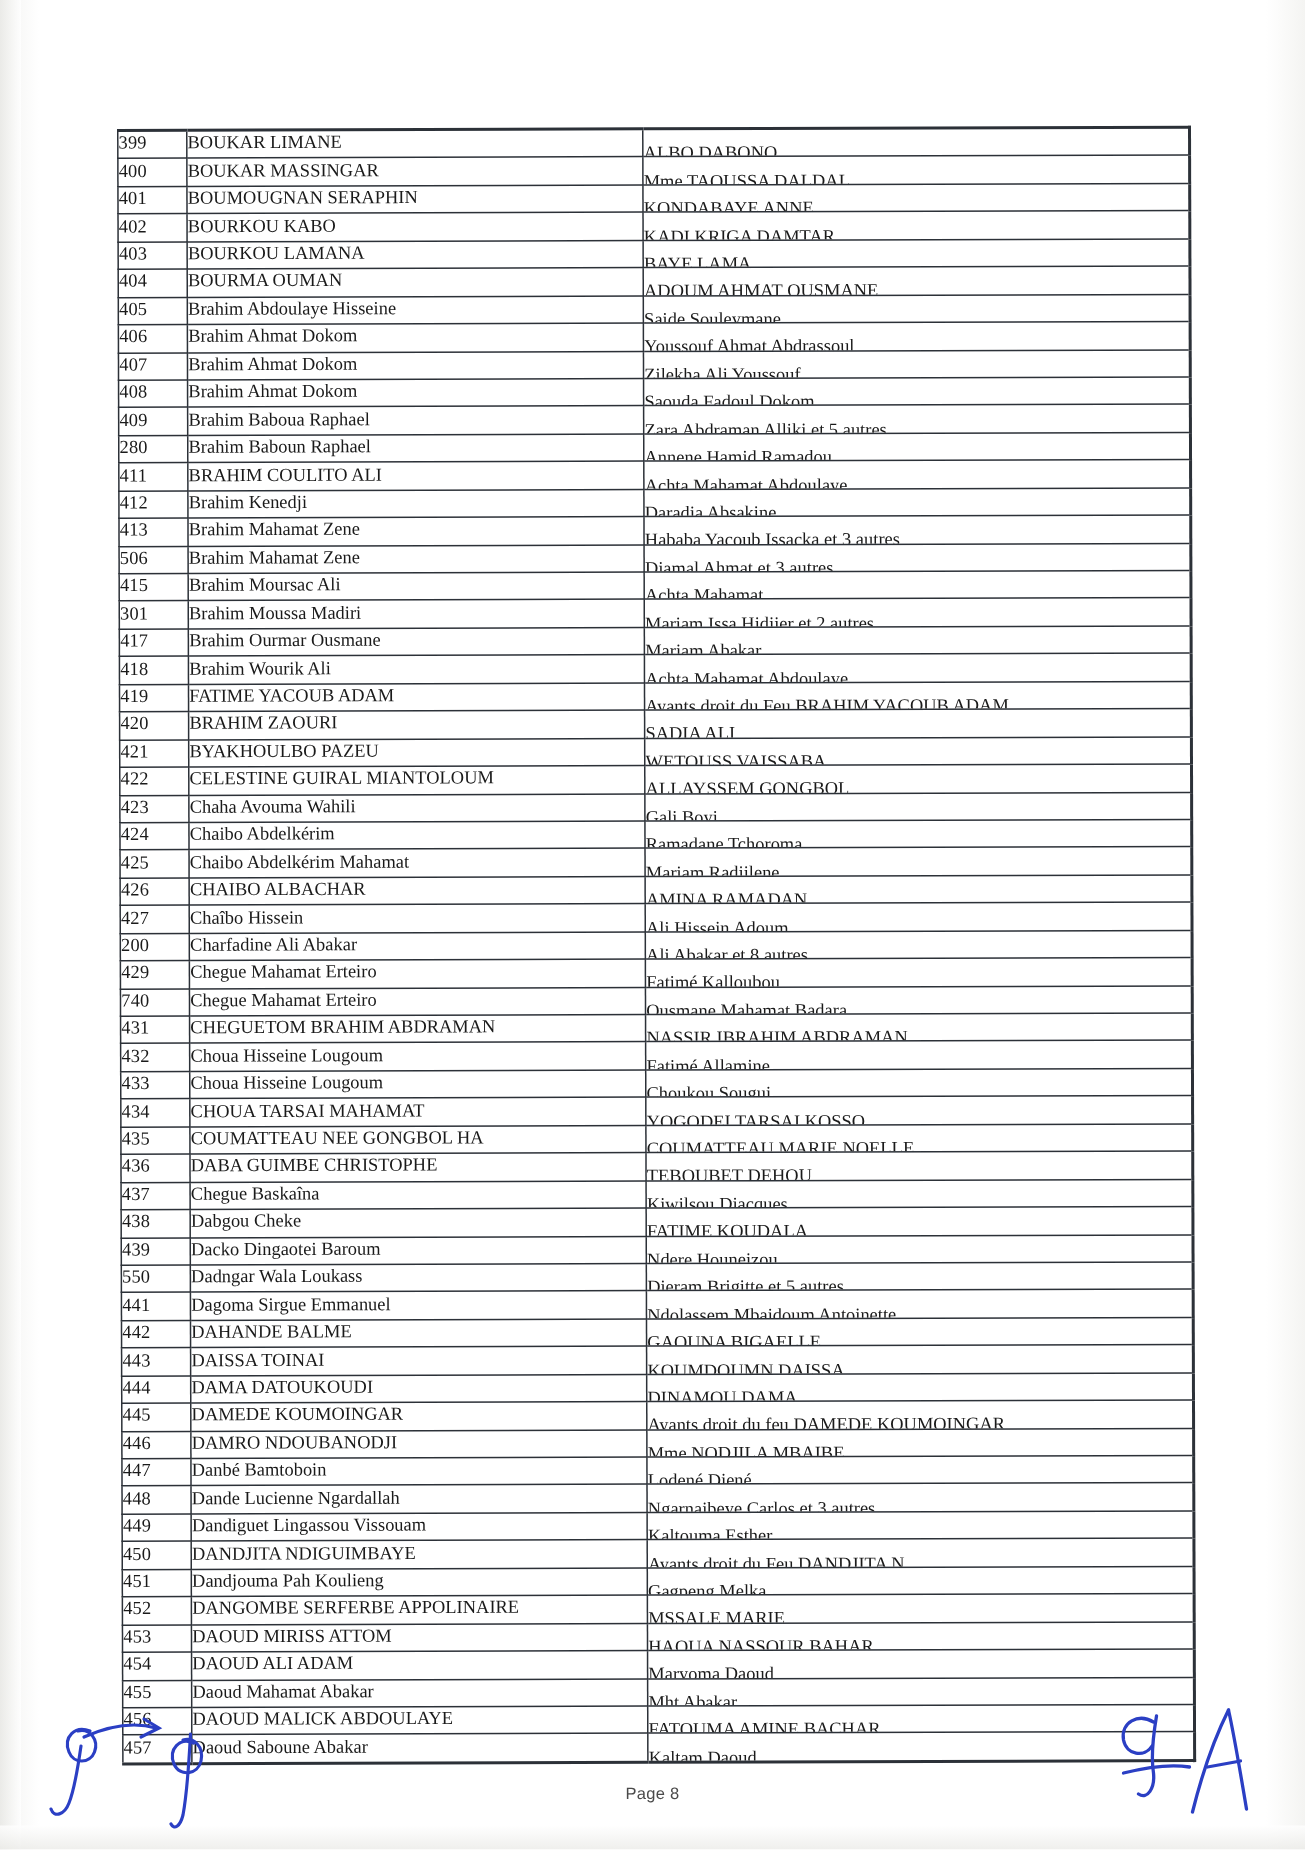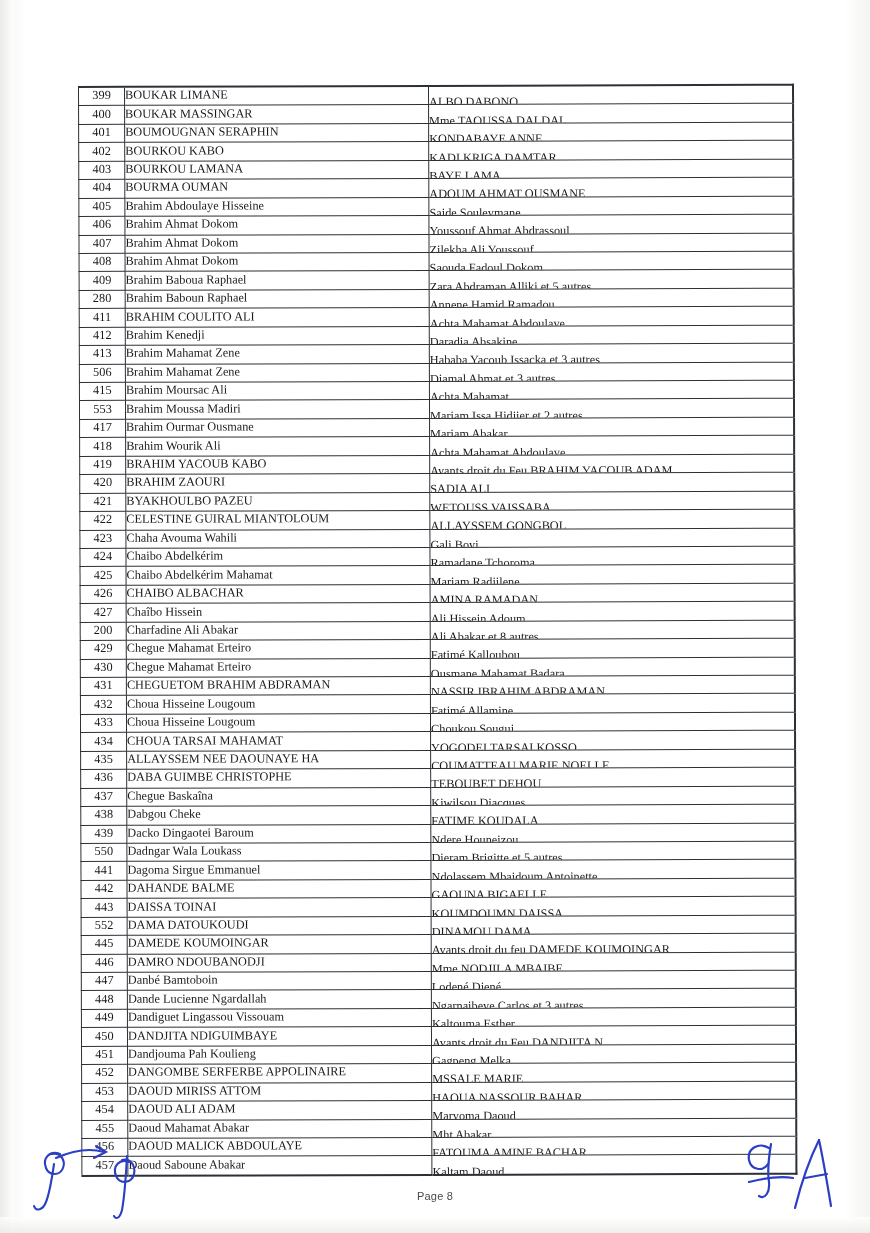--- a/index.html
+++ b/index.html
@@ -58,21 +58,20 @@
     border: 1px solid #2c3138;
     padding: 0;
     height: 17.45px;
     vertical-align: middle;
     font-size: 12.3px;
     line-height: 1.05;
     white-space: nowrap;
     overflow: hidden;
   }
   td.num {
-    text-align: center;
     font-size: 12.2px;
     letter-spacing: .1px;
     border-left: none;
     border-right-width: 2px;
   }
   td.name  { padding-left: 4px; }
   td.bene  { padding-left: 4px; border-left-width: 2px; }
 
   
   table.register tr:first-child td { border-top-width: 2px; }
@@ -312,21 +311,21 @@
             </td>
             <td class="name">
               <span class="name-inner">Brahim Moursac Ali</span>
             </td>
             <td class="bene">
               <span class="bene-inner">Achta Mahamat</span>
             </td>
           </tr>
           <tr>
             <td class="num">
-              <span class="num-inner">553</span>
+              <span class="num-inner">301</span>
             </td>
             <td class="name">
               <span class="name-inner">Brahim Moussa Madiri</span>
             </td>
             <td class="bene">
               <span class="bene-inner">Mariam Issa Hidjier et 2 autres</span>
             </td>
           </tr>
           <tr>
             <td class="num">
@@ -348,21 +347,21 @@
             </td>
             <td class="bene">
               <span class="bene-inner">Achta Mahamat Abdoulaye</span>
             </td>
           </tr>
           <tr>
             <td class="num">
               <span class="num-inner">419</span>
             </td>
             <td class="name">
-              <span class="name-inner">BRAHIM YACOUB KABO</span>
+              <span class="name-inner">FATIME YACOUB ADAM</span>
             </td>
             <td class="bene">
               <span class="bene-inner">Ayants droit du Feu BRAHIM YACOUB ADAM</span>
             </td>
           </tr>
           <tr>
             <td class="num">
               <span class="num-inner">420</span>
             </td>
             <td class="name">
@@ -466,21 +465,21 @@
             </td>
             <td class="name">
               <span class="name-inner">Chegue Mahamat Erteiro</span>
             </td>
             <td class="bene">
               <span class="bene-inner">Fatimé Kalloubou</span>
             </td>
           </tr>
           <tr>
             <td class="num">
-              <span class="num-inner">430</span>
+              <span class="num-inner">740</span>
             </td>
             <td class="name">
               <span class="name-inner">Chegue Mahamat Erteiro</span>
             </td>
             <td class="bene">
               <span class="bene-inner">Ousmane Mahamat Badara</span>
             </td>
           </tr>
           <tr>
             <td class="num">
@@ -524,21 +523,21 @@
             </td>
             <td class="bene">
               <span class="bene-inner">YOGODEI TARSAI KOSSO</span>
             </td>
           </tr>
           <tr>
             <td class="num">
               <span class="num-inner">435</span>
             </td>
             <td class="name">
-              <span class="name-inner">ALLAYSSEM NEE DAOUNAYE HA</span>
+              <span class="name-inner">COUMATTEAU NEE GONGBOL HA</span>
             </td>
             <td class="bene">
               <span class="bene-inner">COUMATTEAU MARIE NOELLE</span>
             </td>
           </tr>
           <tr>
             <td class="num">
               <span class="num-inner">436</span>
             </td>
             <td class="name">
@@ -620,21 +619,21 @@
             </td>
             <td class="name">
               <span class="name-inner">DAISSA TOINAI</span>
             </td>
             <td class="bene">
               <span class="bene-inner">KOUMDOUMN DAISSA</span>
             </td>
           </tr>
           <tr>
             <td class="num">
-              <span class="num-inner">552</span>
+              <span class="num-inner">444</span>
             </td>
             <td class="name">
               <span class="name-inner">DAMA DATOUKOUDI</span>
             </td>
             <td class="bene">
               <span class="bene-inner">DINAMOU DAMA</span>
             </td>
           </tr>
           <tr>
             <td class="num">

